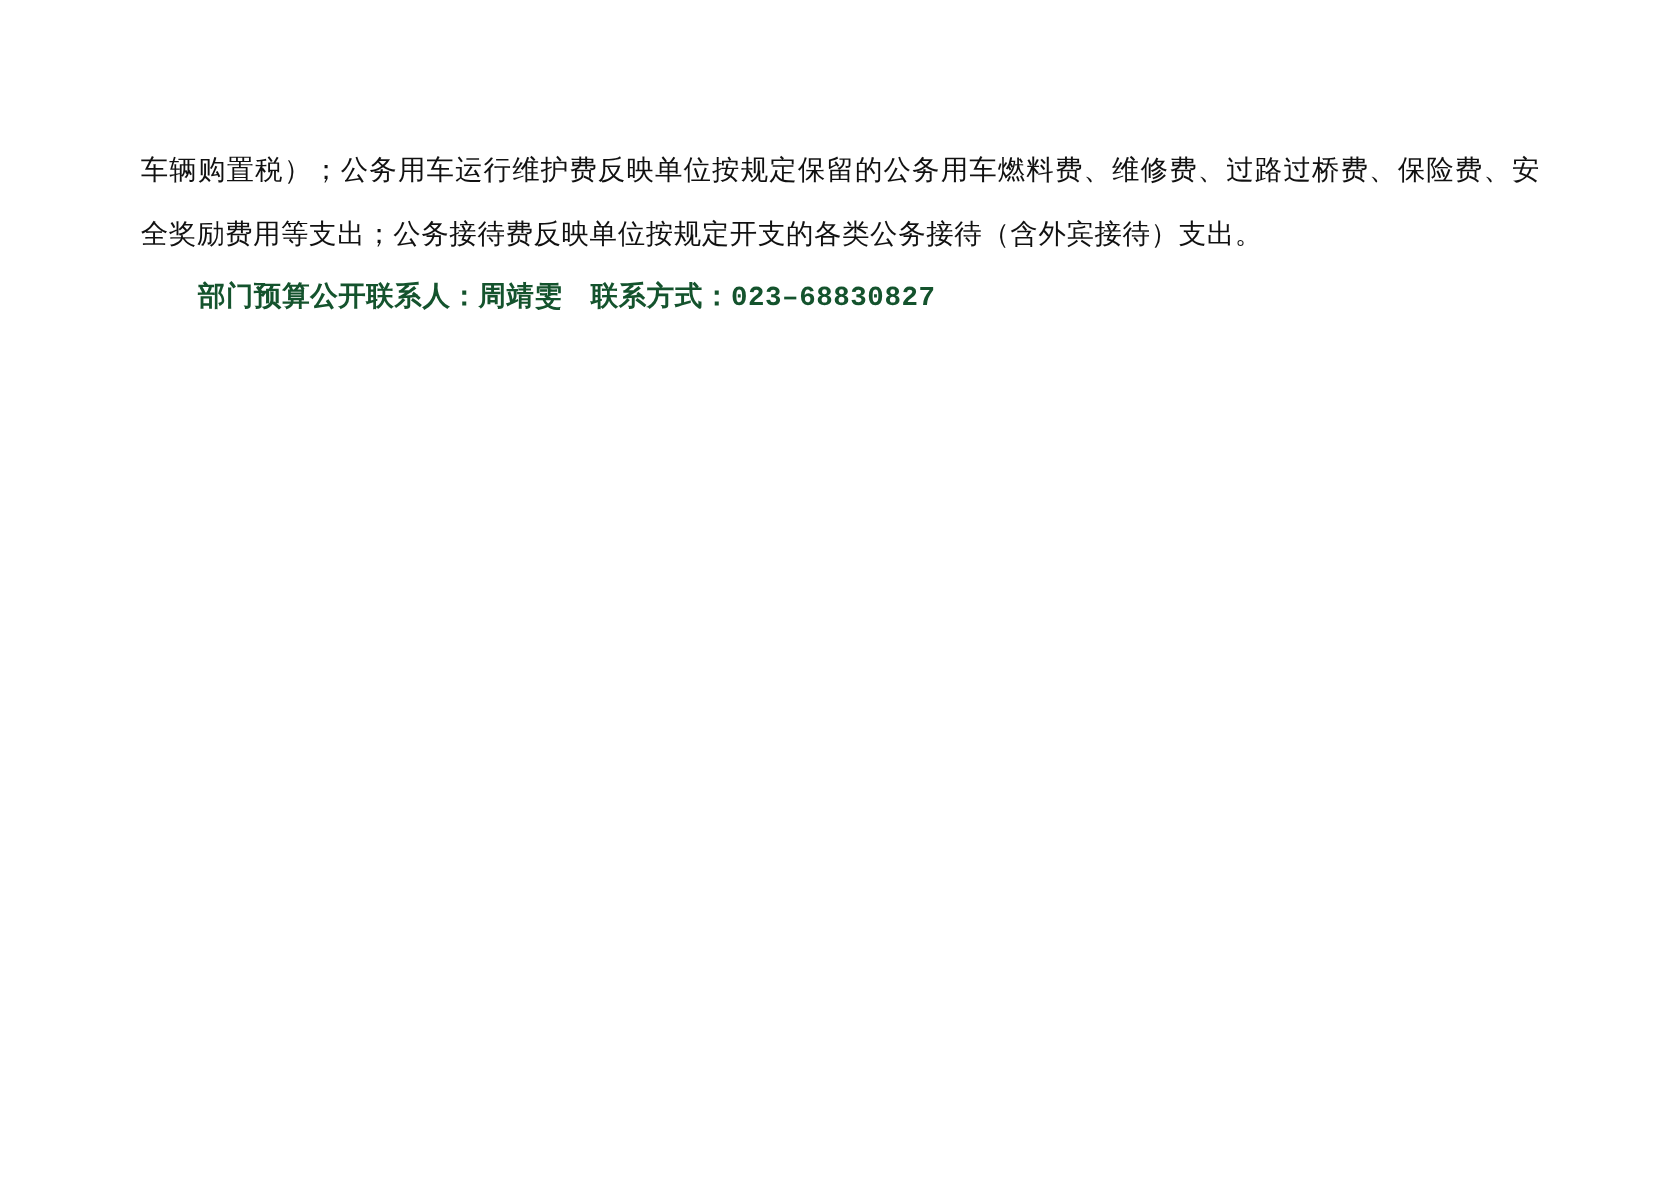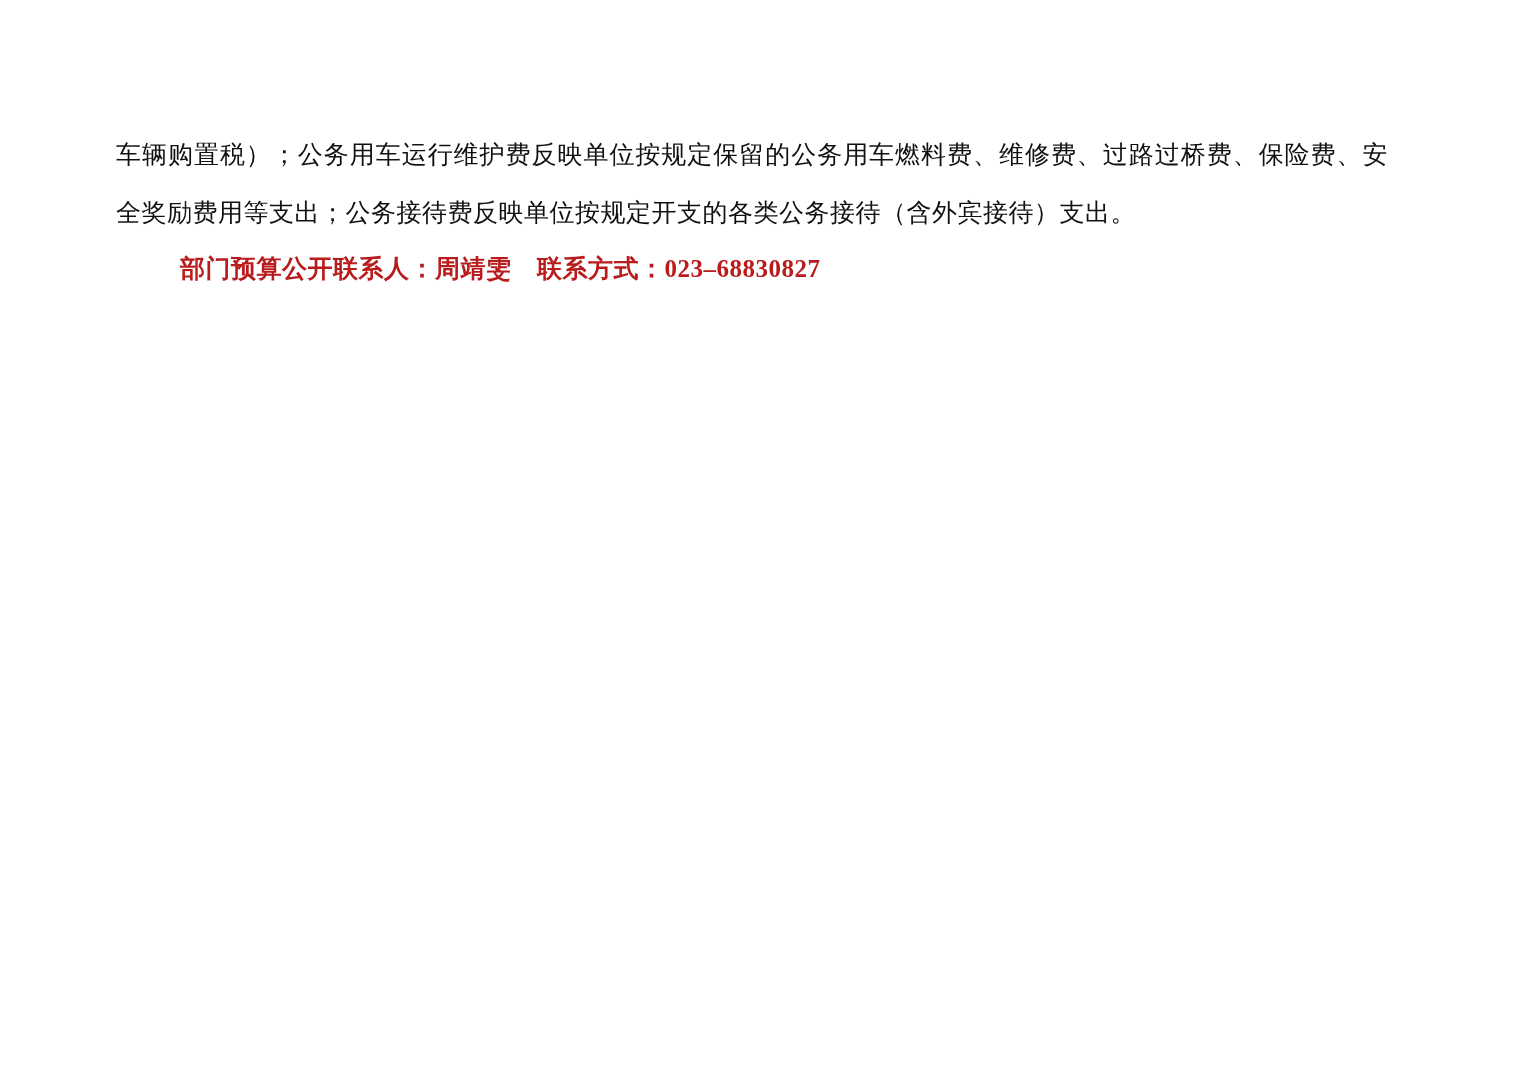--- a/index.html
+++ b/index.html
@@ -9,42 +9,42 @@
   }
   .page {
     position: relative;
     width: 1520px;
     height: 1074px;
     background: #ffffff;
     overflow: hidden;
   }
   .body-text {
     position: absolute;
-    left: 116px;
+    left: 128px;
     top: 126px;
     width: 1272px;
     font-family: "DejaVu Serif", "Liberation Serif", serif;
     font-size: 25px;
     line-height: 58px;
     color: #111111;
     text-align: justify;
     text-justify: inter-character;
     letter-spacing: 0.5px;
   }
   .body-text p {
     margin: 0;
   }
   .contact-line {
     position: absolute;
     left: 180px;
     top: 252px;
-    font-family: Liberation Serif, serif;
+    font-family: Liberation Mono, monospace;
     font-size: 25px;
     font-weight: bold;
-    color: #b91c1c;
+    color: #14532d;
     letter-spacing: 0.5px;
     white-space: pre;
   }
 </style>
 </head>
 <body>
 
 <div class="page">
 
   <div class="body-text">

